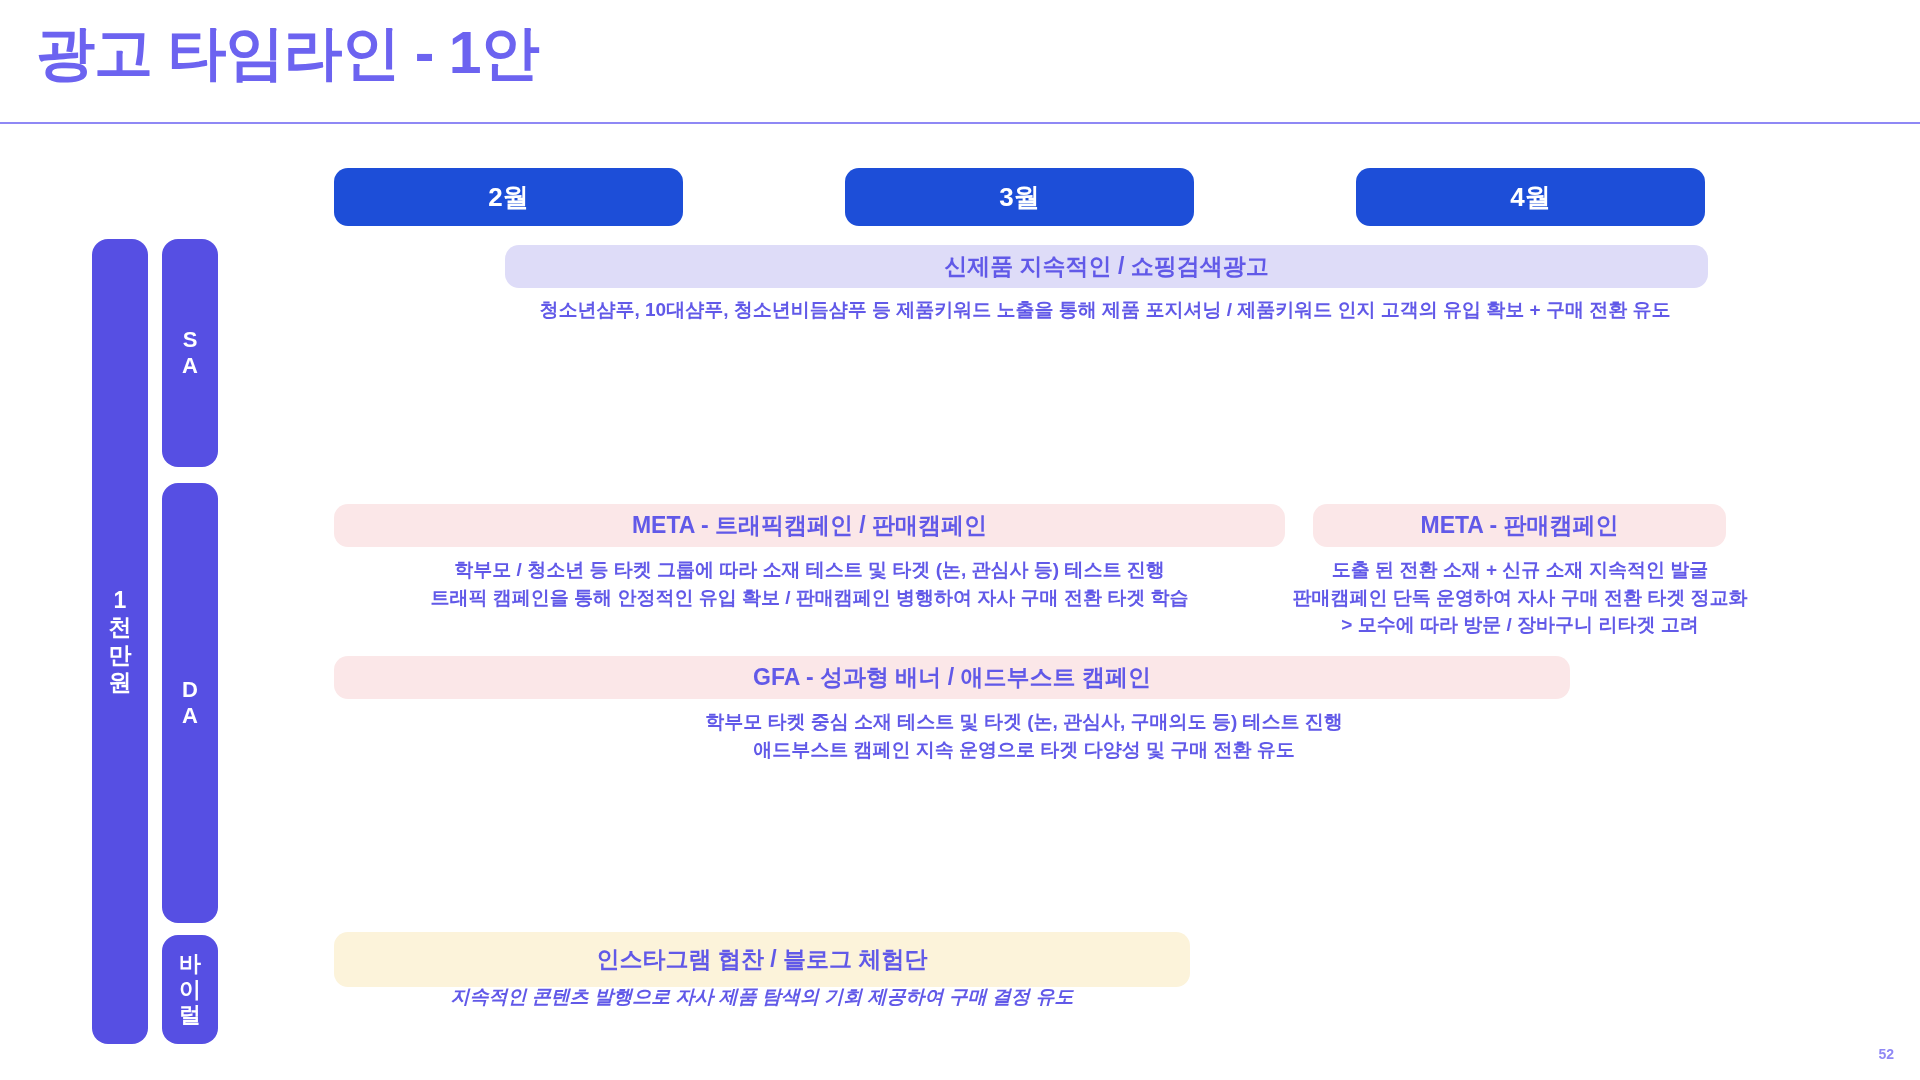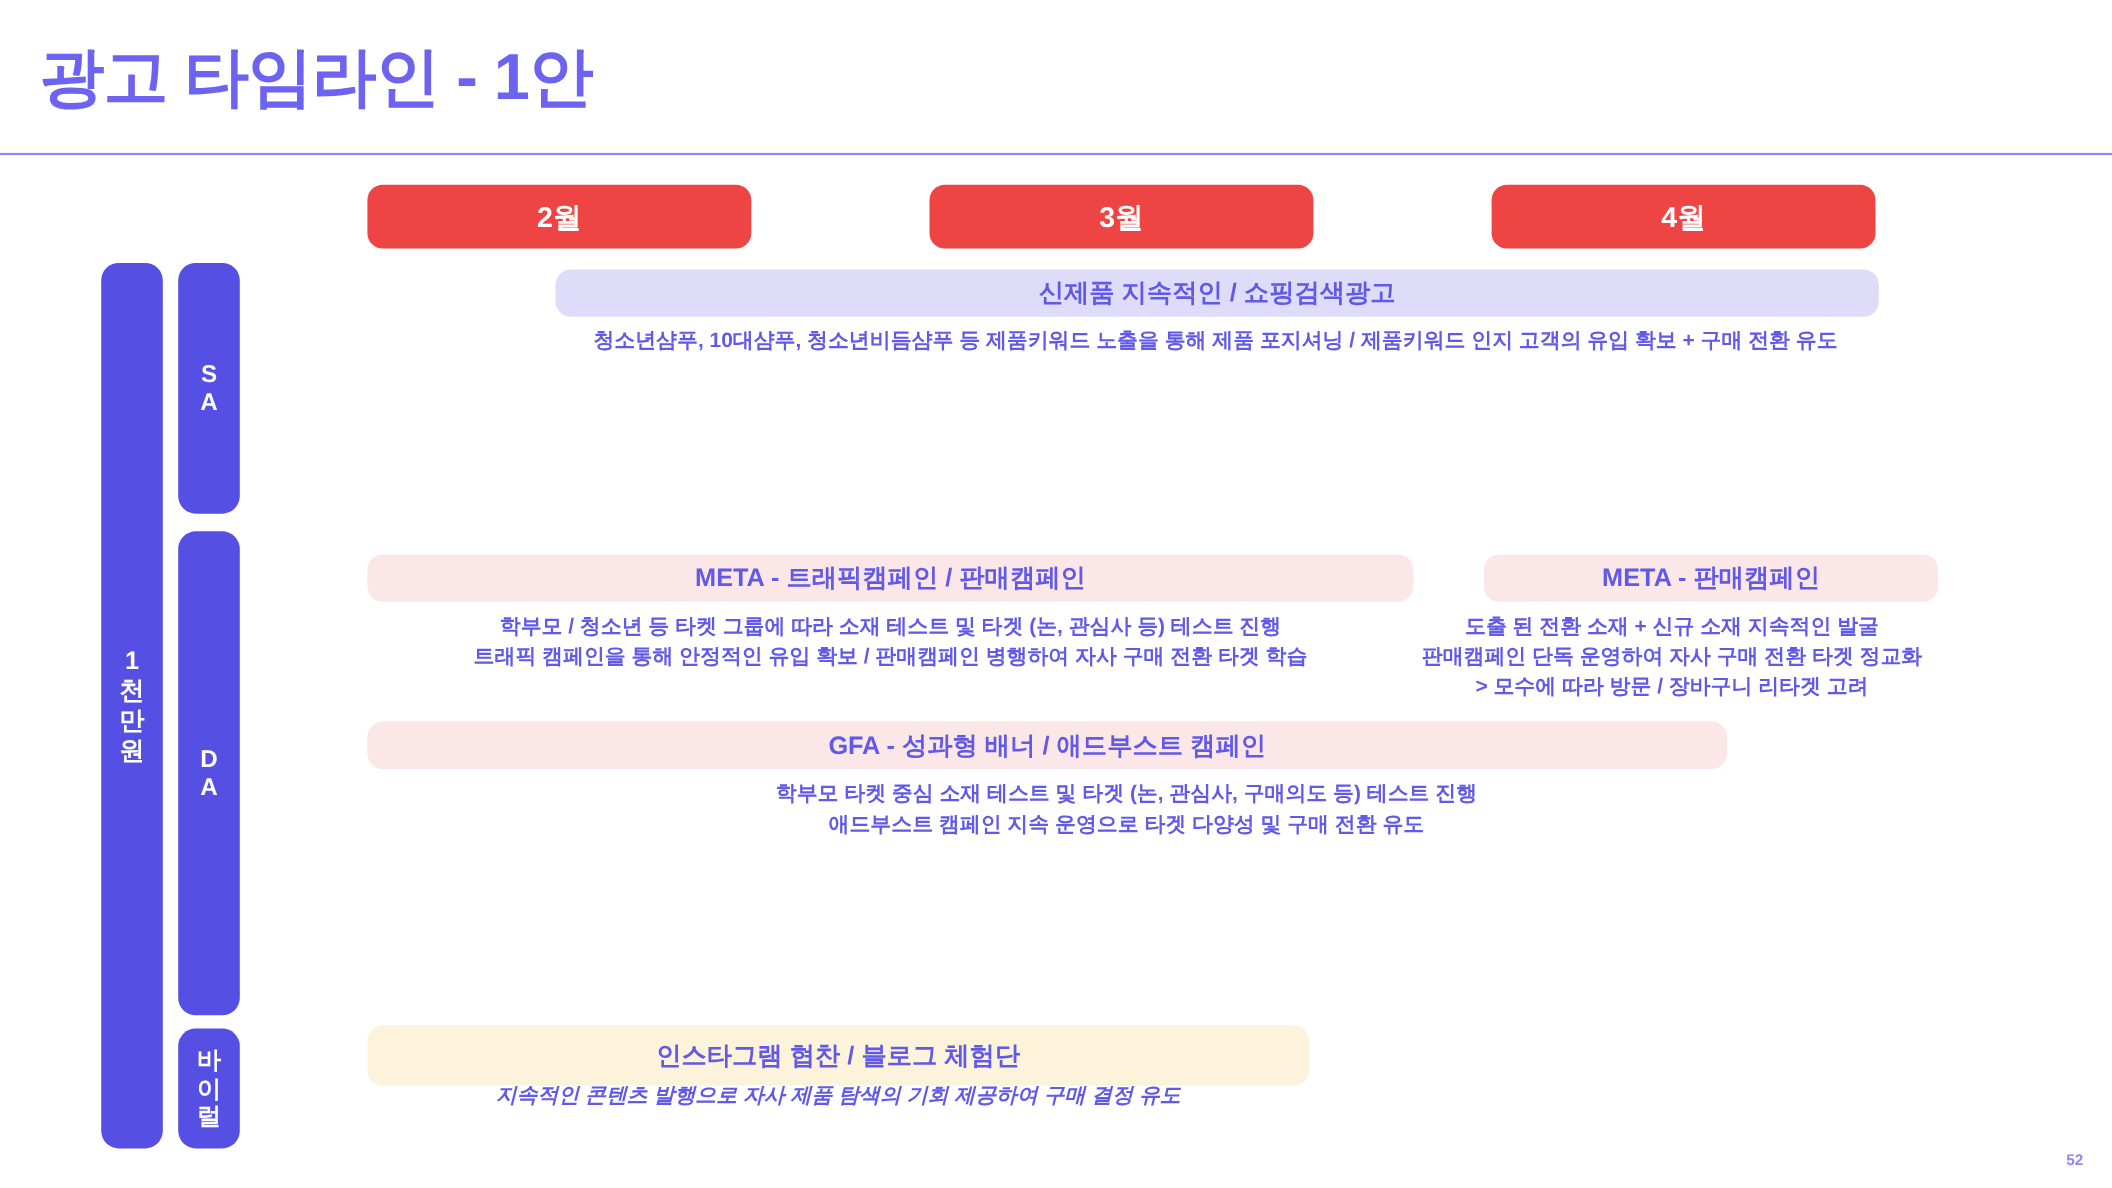--- a/index.html
+++ b/index.html
@@ -17,21 +17,20 @@
     color: #5a52e0;
   }
 
   
   .slide-header {
     position: absolute;
     left: 0; top: 0;
     width: 1664px;
     height: 124px;
     box-sizing: border-box;
-    margin-top: 17px;
   }
   .slide-title {
     position: absolute;
     left: 36px;
     top: 14px;
     font-size: 59px;
     font-weight: bold;
     letter-spacing: -1px;
     color: #6c63f0;
     white-space: nowrap;
@@ -50,21 +49,21 @@
     position: absolute;
     left: 0;
     top: 168px;
     width: 1920px;
     height: 58px;
   }
   .month-chip {
     position: absolute;
     top: 0;
     height: 58px;
-    background: #ef4444;
+    background: #1d4ed8;
     border-radius: 14px;
     color: #ffffff;
     font-size: 26px;
     font-weight: bold;
     display: flex;
     align-items: center;
     justify-content: center;
     letter-spacing: 0px;
   }
   .month-0 { left: 334px; width: 349px; }
@@ -147,21 +146,21 @@
 
   
   .sa-title { left: 505px; top: 245px; width: 1203px; height: 43px; }
   .sa-desc  { left: 440px; top: 296px; width: 1330px; }
 
   
   .meta1-title { left: 334px; top: 504px; width: 951px; height: 43px; }
   .meta1-desc  { left: 334px; top: 556px; width: 951px; }
 
   
-  .meta2-title { left: 1313px; top: 504px; width: 413px; height: 43px; margin-left: 36px; }
+  .meta2-title { left: 1313px; top: 504px; width: 413px; height: 43px; }
   .meta2-desc  { left: 1290px; top: 556px; width: 460px; }
 
   
   .gfa-title { left: 334px; top: 656px; width: 1236px; height: 43px; }
   .gfa-desc  { left: 334px; top: 708px; width: 1380px; }
 
   
   .viral-title { left: 334px; top: 932px; width: 856px; height: 55px; }
   .viral-desc  { left: 334px; top: 983px; width: 856px; font-style: italic; }
 

